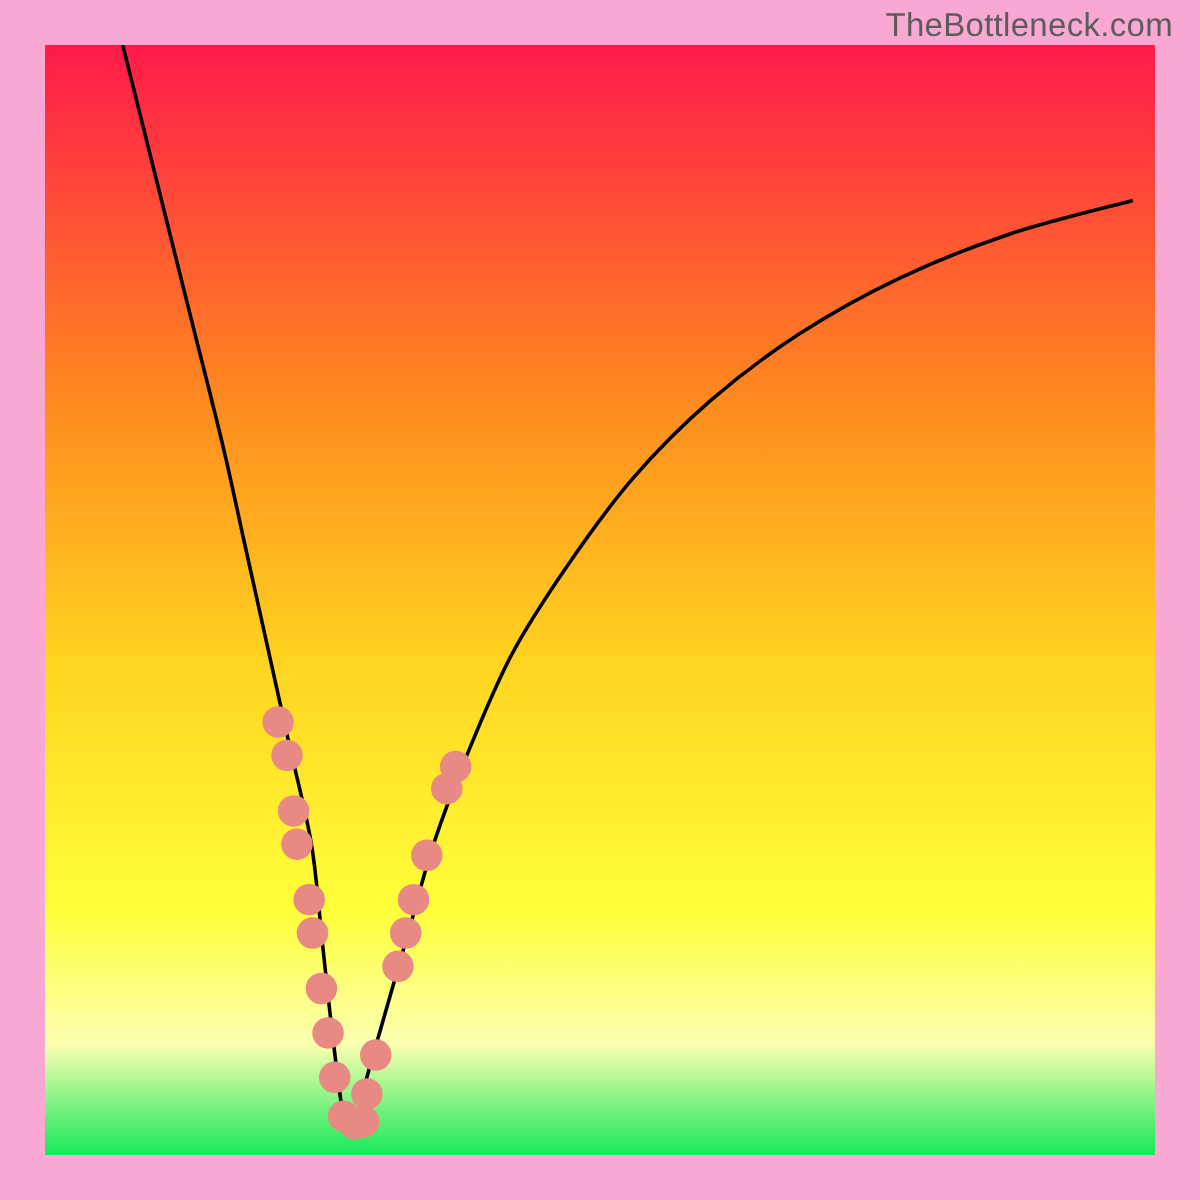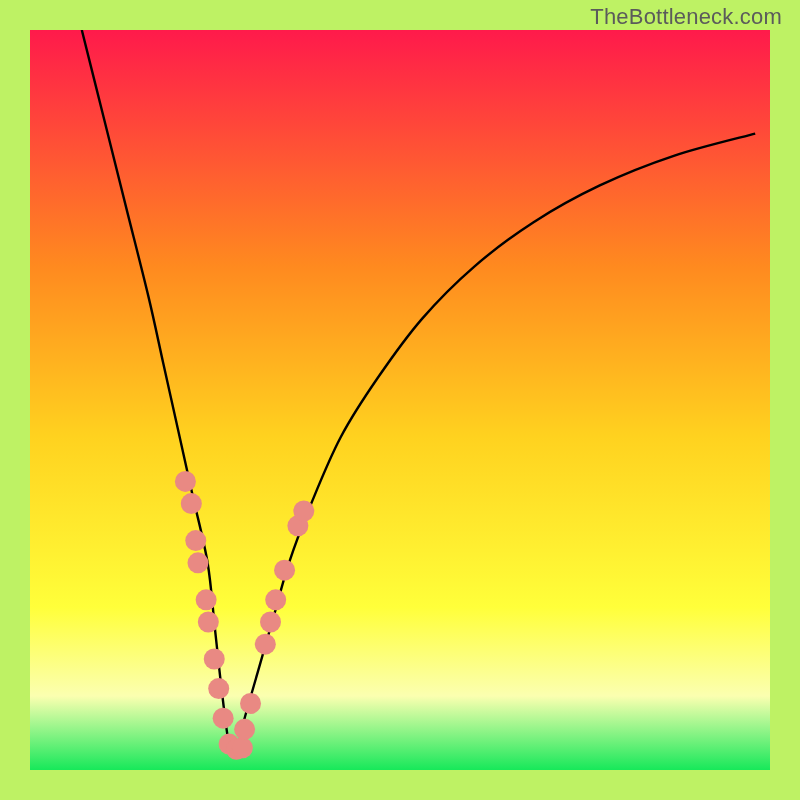--- a/index.html
+++ b/index.html
@@ -8,21 +8,21 @@
     width: 800px;
     height: 800px;
     overflow: hidden;
     background: #000;
     font-family: Arial, Helvetica, sans-serif;
   }
   .outer {
     position: relative;
     width: 800px;
     height: 800px;
-    background: #bef264;
+    background: #f9a8d4;
   }
   .watermark {
     position: absolute;
     top: 4px;
     right: 18px;
     font-size: 22px;
     font-weight: 500;
     color: #5b5b5b;
     letter-spacing: 0.2px;
     z-index: 5;

